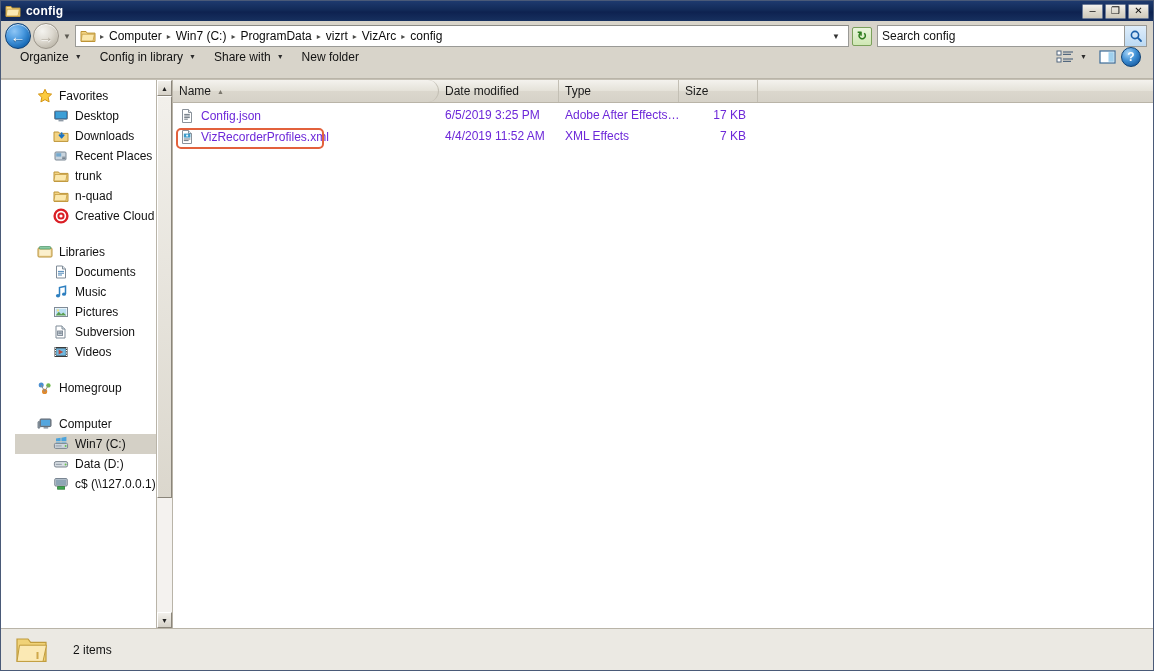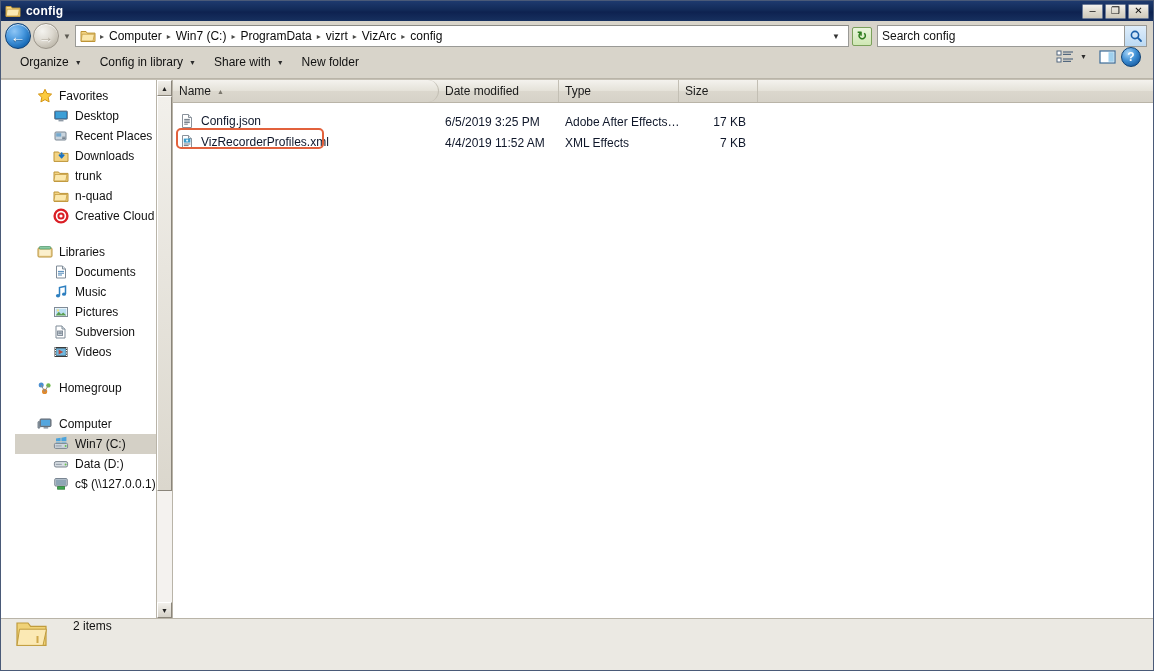--- a/index.html
+++ b/index.html
@@ -153,20 +153,21 @@
     display: flex; align-items: center; justify-content: center;
     flex: 0 0 auto;
   }
 
   
   #toolbar {
     height: 28px;
     background: #d8d4ca;
     border-bottom: 1px solid #b9b4a8;
     display: flex;
+    align-items: center;
     padding: 0 6px 16px 10px;
     flex: 0 0 auto;
   }
   .tb-item {
     display: flex; align-items: center;
     height: 22px;
     padding: 0 9px;
     font-size: 12px;
     color: #111;
     white-space: nowrap;
@@ -277,47 +278,48 @@
   .col-name { width: 266px; flex: 0 0 266px; border-radius: 11px; }
   .col-date { width: 120px; flex: 0 0 120px; }
   .col-type { width: 120px; flex: 0 0 120px; }
   .col-size { width: 79px; flex: 0 0 79px; }
   .col-rest { flex: 1 1 auto; border-right: none; }
 
   #rows { flex: 1 1 auto; position: relative; padding-top: 5px; }
   .frow {
     height: 21px;
     display: flex;
-    align-items: flex-end;
+    align-items: flex-start;
     font-size: 12px;
-    color: #0f172a;
+    color: #6d28d9;
     position: relative;
     cursor: default;
   }
   .cell { display: flex; align-items: center; padding: 0 6px; white-space: nowrap; overflow: hidden; }
   .cell-name { width: 266px; flex: 0 0 266px; padding-left: 6px; gap: 6px; }
   .cell-date { width: 120px; flex: 0 0 120px; }
   .cell-type { width: 120px; flex: 0 0 120px; }
   .cell-size { width: 79px; flex: 0 0 79px; justify-content: flex-end; padding-right: 12px; }
   .fileicon { width: 16px; height: 16px; flex: 0 0 auto; position: relative; }
 
   .hl-box {
     position: absolute;
     border: 2px solid #e2613c;
     border-radius: 5px;
     pointer-events: none;
   }
 
   
   #statusbar {
-    height: 52px;
+    height: 42px;
     flex: 0 0 auto;
     background: #ebe9e3;
     border-top: 1px solid #b9b4a8;
     display: flex;
+    align-items: center;
     padding-left: 14px;
     gap: 24px;
   }
   #statusbar .statusicon { width: 34px; height: 30px; position: relative; }
   #statusbar .statustext { font-size: 12px; color: #111; }
 
   
   .ico { display: block; }
 </style>
 </head>
@@ -454,35 +456,35 @@
                 <rect x="1.5" y="3" width="13" height="8.2" rx="1" fill="#1e6ca8" stroke="#7a8794" stroke-width="1"></rect>
                 <rect x="2.6" y="4" width="10.8" height="6" fill="#3d9fd6"></rect>
                 <rect x="5.5" y="11.6" width="5" height="1.8" fill="#8e9aa6"></rect>
               </svg>
             </span>
             <span>Desktop</span>
           </div>
           <div class="nav-row child">
             <span class="ni">
               <svg class="ico" width="16" height="16" viewBox="0 0 16 16">
+                <path d="M1 4h4.6l1 1.4H15v8H1z" fill="#f3d484" stroke="#bd9436" stroke-width="1"></path>
+                <path d="M8.6 5.2v3.6M8.6 9.4l-2-2.2M8.6 9.4l2-2.2" stroke="#1a72c4" stroke-width="2" fill="none" stroke-linecap="round"></path>
+              </svg>
+            </span>
+            <span>Downloads</span>
+          </div>
+          <div class="nav-row child">
+            <span class="ni">
+              <svg class="ico" width="16" height="16" viewBox="0 0 16 16">
                 <rect x="2" y="4" width="11" height="8" rx="1" fill="#c9d4dd" stroke="#7a8794" stroke-width="1"></rect>
                 <rect x="3.2" y="5.2" width="5" height="3.4" fill="#74a8cd"></rect>
                 <path d="M9.2 9.2h3.2M9.2 10.6h3.2" stroke="#6f7c88" stroke-width="1"></path>
               </svg>
             </span>
             <span>Recent Places</span>
-          </div>
-          <div class="nav-row child">
-            <span class="ni">
-              <svg class="ico" width="16" height="16" viewBox="0 0 16 16">
-                <path d="M1 4h4.6l1 1.4H15v8H1z" fill="#f3d484" stroke="#bd9436" stroke-width="1"></path>
-                <path d="M8.6 5.2v3.6M8.6 9.4l-2-2.2M8.6 9.4l2-2.2" stroke="#1a72c4" stroke-width="2" fill="none" stroke-linecap="round"></path>
-              </svg>
-            </span>
-            <span>Downloads</span>
           </div>
           <div class="nav-row child">
             <span class="ni">
               <svg class="ico" width="16" height="16" viewBox="0 0 16 16">
                 <path d="M1 4h4.6l1 1.4H15v8H1z" fill="#f3d484" stroke="#bd9436" stroke-width="1"></path>
                 <path d="M2 6.5h12l-1.2 6.4H1z" fill="#fbe8ad" stroke="#bd9436" stroke-width=".7"></path>
               </svg>
             </span>
             <span>trunk</span>
           </div>

